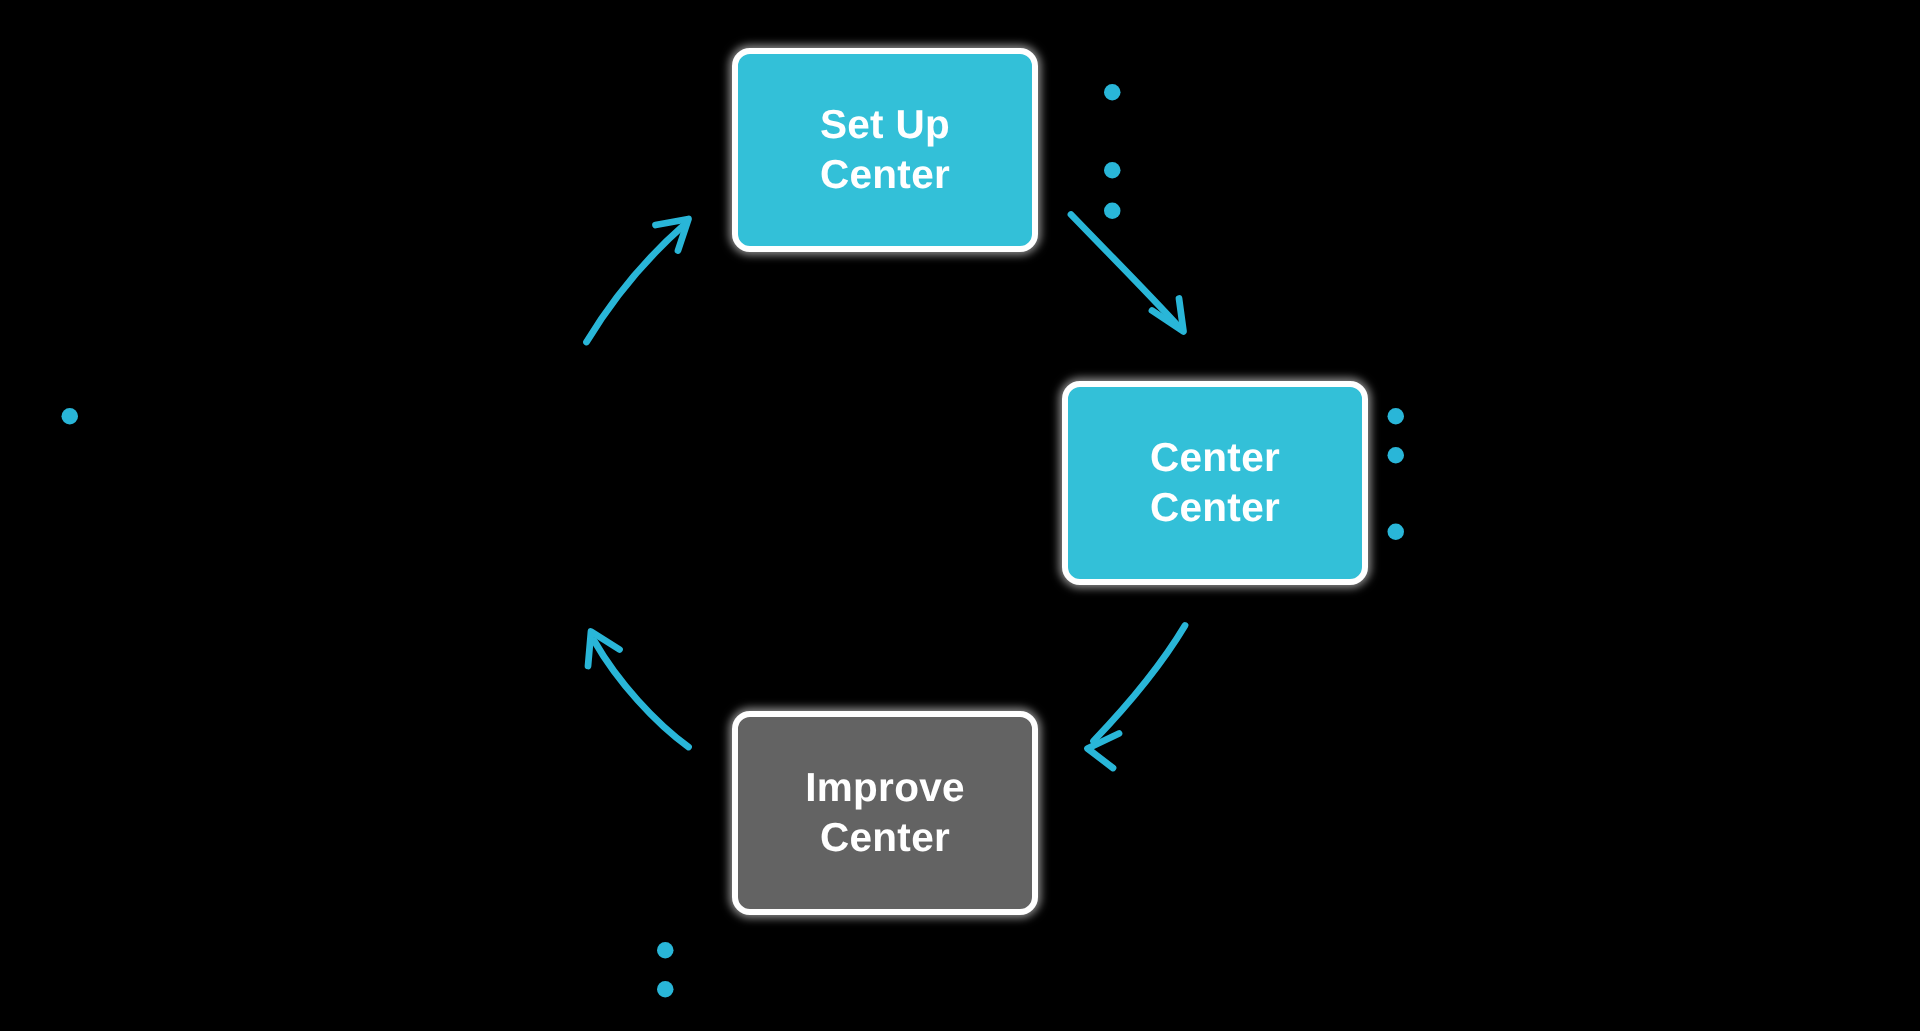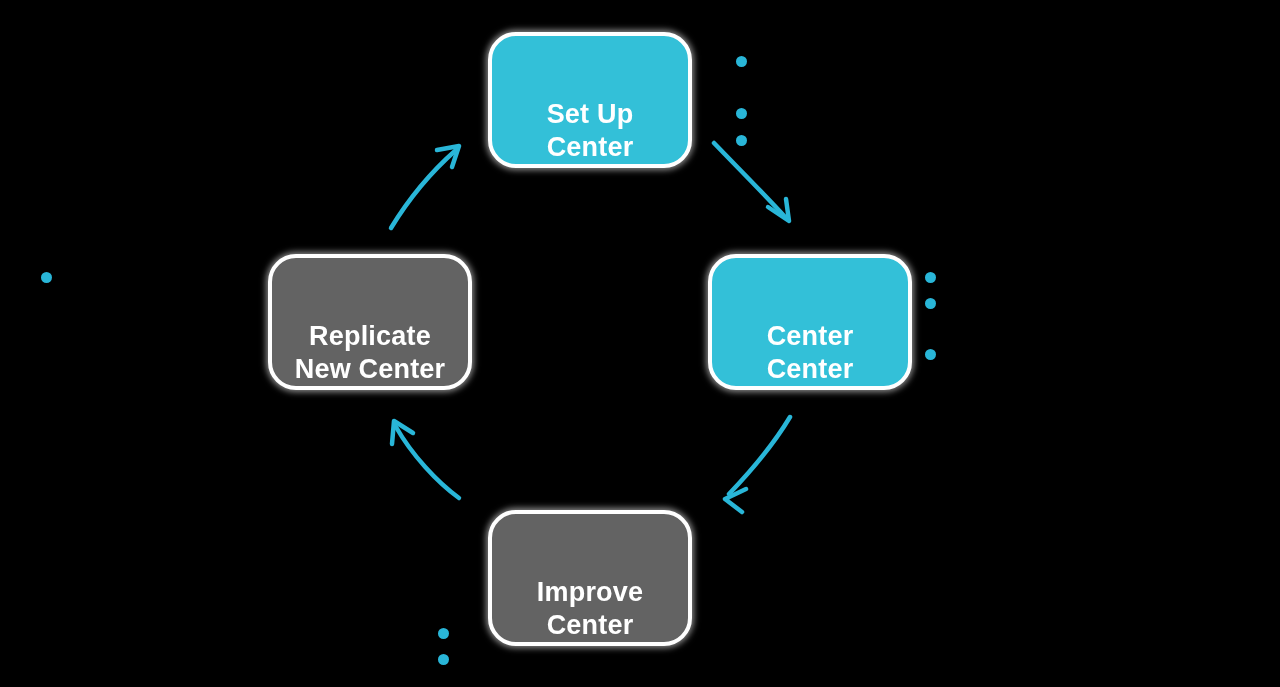--- a/index.html
+++ b/index.html
@@ -11,44 +11,44 @@
     position: relative;
     width: 1280px;
     height: 687px;
     background: #000000;
     overflow: hidden;
     font-family: "Liberation Sans", sans-serif;
   }
   .node {
     position: absolute;
     display: flex;
-    align-items: flex-end;
+    align-items: center;
     justify-content: center;
     text-align: center;
-    border-radius: 28px;
+    border-radius: 12px;
     border: 4px solid #ffffff;
     box-sizing: border-box;
     box-shadow: 0 0 6px 2px rgba(255,255,255,0.55);
     color: #ffffff;
     font-size: 27px;
     font-weight: bold;
     line-height: 1.22;
     letter-spacing: 0.2px;
     user-select: none;
   }
   .node-label {
     display: block;
     padding: 0 10px;
   }
   .node.cyan   { background: #33c0d8; }
   .node.gray   { background: #636363; }
 
   #node-setup    { left: 488px; top: 32px;  width: 204px; height: 136px; }
   #node-build    { left: 708px; top: 254px; width: 204px; height: 136px; }
-  #node-improve  { left: 488px; top: 474px; width: 204px; height: 136px; margin-top: 36px; }
+  #node-improve  { left: 488px; top: 474px; width: 204px; height: 136px; }
   #node-replicate{ left: 268px; top: 254px; width: 204px; height: 136px; }
 
   .bullet {
     position: absolute;
     width: 11px;
     height: 11px;
     border-radius: 50%;
     background: #29b6d8;
   }
   svg.arrows {
@@ -106,23 +106,20 @@
   </div>
 
   <div class="node cyan" id="node-build">
     <span class="node-label"><span>Center</span><br><span>Center</span></span>
   </div>
 
   <div class="node gray" id="node-improve">
     <span class="node-label"><span>Improve</span><br><span>Center</span></span>
   </div>
 
-  <div class="node gray" id="node-replicate">
-    <span class="node-label"><span>Replicate</span><br><span>New Center</span></span>
-  </div>
 
   <div class="bullet" style="left:736px; top:56px;"></div>
   <div class="bullet" style="left:736px; top:108px;"></div>
   <div class="bullet" style="left:736px; top:135px;"></div>
 
   <div class="bullet" style="left:925px; top:272px;"></div>
   <div class="bullet" style="left:925px; top:298px;"></div>
   <div class="bullet" style="left:925px; top:349px;"></div>
 
   <div class="bullet" style="left:438px; top:628px;"></div>

